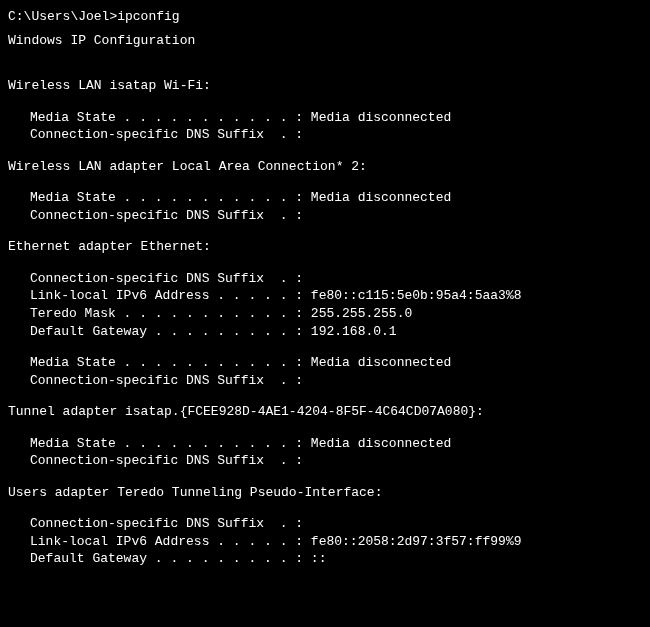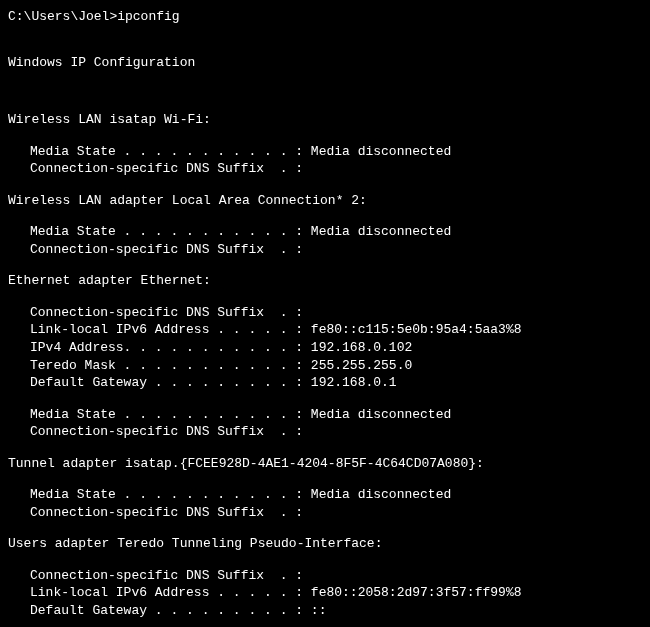--- a/index.html
+++ b/index.html
@@ -12,24 +12,24 @@
       color: #ffffff;
       font-family: 'Consolas', 'Courier New', monospace;
       font-size: 13px;
       line-height: 1.35;
       padding: 8px;
       width: 650px;
       height: 627px;
       overflow: hidden;
     }
     .prompt-line {
-      margin-bottom: 28px;
+      margin-bottom: 6px;
     }
     .header {
-      margin-bottom: 26px;
+      margin-bottom: 14px;
     }
     .adapter-section {
       margin-bottom: 14px;
     }
     .adapter-title {
       margin-bottom: 14px;
     }
     .property-line {
       padding-left: 22px;
       white-space: pre;
@@ -52,34 +52,33 @@
 <div class="adapter-section">
   <div class="adapter-title">Wireless LAN adapter Local Area Connection* 2:</div>
   <div class="property-line">Media State . . . . . . . . . . . : Media disconnected</div>
   <div class="property-line">Connection-specific DNS Suffix  . :</div>
 </div>
 
 <div class="adapter-section">
   <div class="adapter-title">Ethernet adapter Ethernet:</div>
   <div class="property-line">Connection-specific DNS Suffix  . :</div>
   <div class="property-line">Link-local IPv6 Address . . . . . : fe80::c115:5e0b:95a4:5aa3%8</div>
-  <div class="property-line">IPv4 Address. . . . . . . . . . . : 192.168.0.102</div>
   <div class="property-line">Teredo Mask . . . . . . . . . . . : 255.255.255.0</div>
   <div class="property-line">Default Gateway . . . . . . . . . : 192.168.0.1</div>
 </div>
 
 <div class="adapter-section">
   <div class="property-line">Media State . . . . . . . . . . . : Media disconnected</div>
   <div class="property-line">Connection-specific DNS Suffix  . :</div>
 </div>
 
 <div class="adapter-section">
   <div class="adapter-title">Tunnel adapter isatap.{FCEE928D-4AE1-4204-8F5F-4C64CD07A080}:</div>
   <div class="property-line">Media State . . . . . . . . . . . : Media disconnected</div>
   <div class="property-line">Connection-specific DNS Suffix  . :</div>
 </div>
 
 <div class="adapter-section">
   <div class="adapter-title">Users adapter Teredo Tunneling Pseudo-Interface:</div>
   <div class="property-line">Connection-specific DNS Suffix  . :</div>
-  <div class="property-line">Link-local IPv6 Address . . . . . : fe80::2058:2d97:3f57:ff99%8</div>
+  <div class="property-line">Link-local IPv6 Address . . . . . : fe80::2058:2d97:3f57:ff99%9</div>
   <div class="property-line">Default Gateway . . . . . . . . . : ::</div>
 </div>
 
 </body></html>

